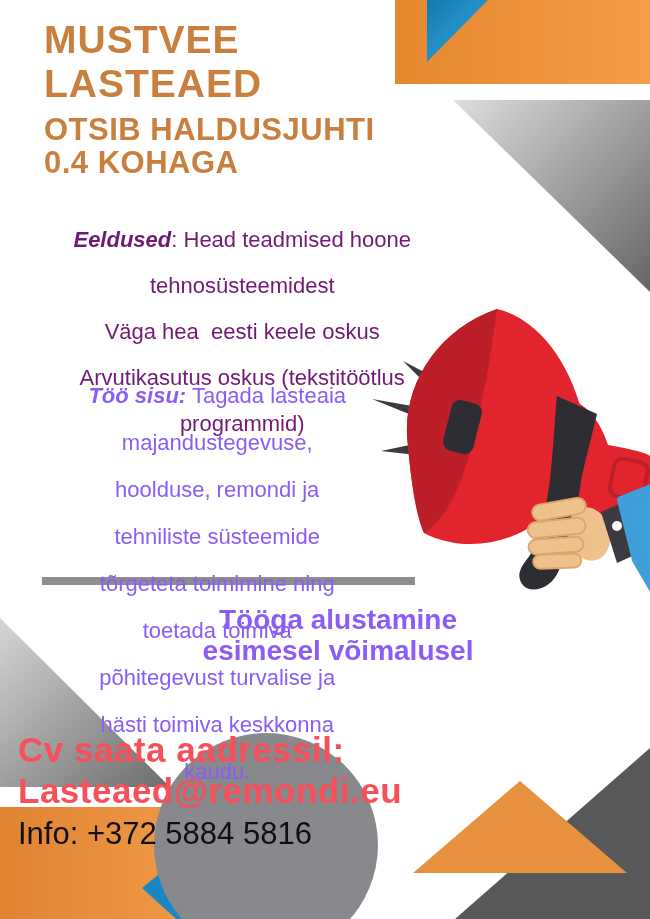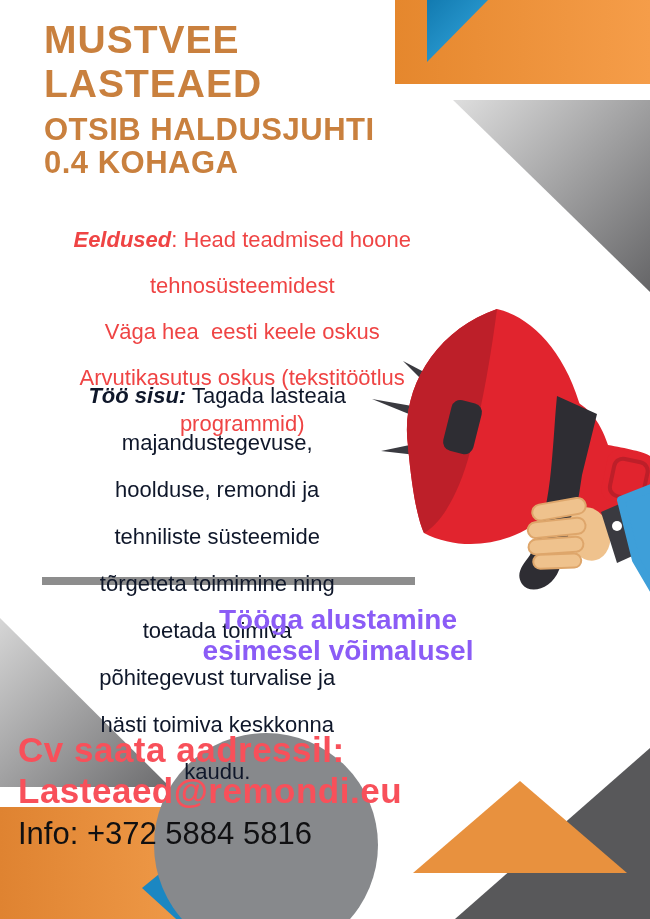--- a/index.html
+++ b/index.html
@@ -7,23 +7,23 @@
     position:relative;width:650px;height:919px;background:#ffffff;
     overflow:hidden;font-family:"Liberation Sans",sans-serif;
   }
   .bg{position:absolute;left:0;top:0;z-index:1;}
   .txt{white-space:pre-wrap;}
   .layer{position:absolute;z-index:5;}
   .title{left:44px;top:18px;color:#C9803E;font-weight:800;}
   .title .big{font-size:39px;line-height:44px;letter-spacing:1px;}
   .title .sub{font-size:31px;line-height:33px;letter-spacing:.5px;margin-top:7px;}
   .req{left:5px;top:205px;width:450px;text-align:center;
-       font-size:22px;line-height:23px;color:#ef4444;}
+       font-size:22px;line-height:23px;color:#701a75;}
   .job{left:40px;top:360px;width:330px;text-align:center;
-       font-size:22px;line-height:23.5px;color:#0f172a;}
+       font-size:22px;line-height:23.5px;color:#8b5cf6;}
   .bi{font-weight:700;font-style:italic;}
   .start{left:150px;top:604px;width:376px;text-align:center;
          color:#8b5cf6;font-weight:800;font-size:28px;line-height:31px;}
   .contact{left:18px;top:729px;color:#F8505A;font-weight:800;
            font-size:35px;line-height:41px;letter-spacing:.5px;}
   .info{left:18px;top:816px;color:#101012;font-size:31px;}
 </style>
 </head>
 <body>
 

